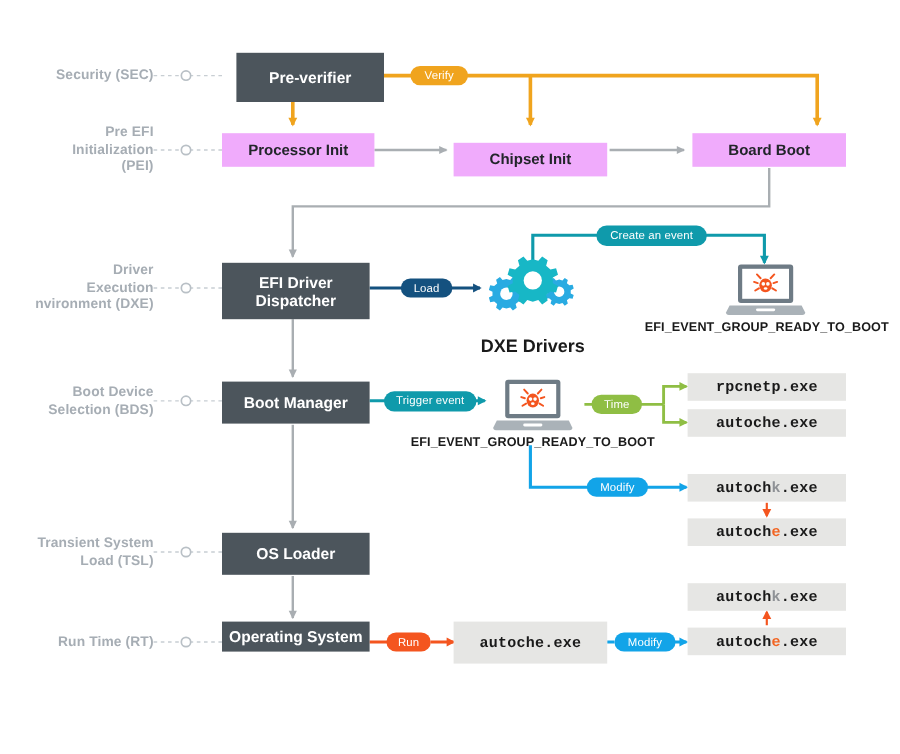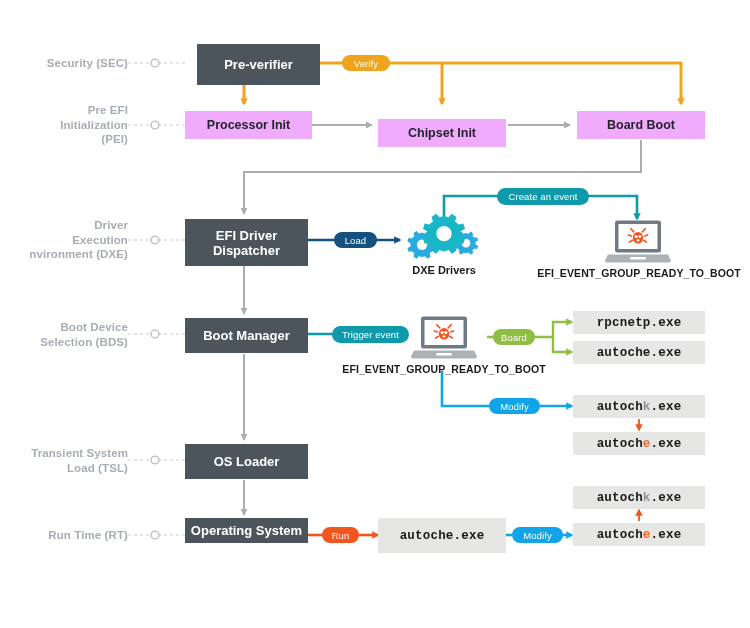--- a/index.html
+++ b/index.html
@@ -90,21 +90,21 @@
   .pill-run{background:#f4551f;}
 
   
   .caption{
     position:absolute;
     text-align:center;
     color:#1a1a1a;
     font-weight:700;
     white-space:nowrap;
   }
-  .cap-dxe{font-size:11px;}
+  .cap-dxe{font-size:15px;margin-top:16px;}
   .cap-evt{font-size:10.5px;letter-spacing:.1px;}
 
   
   .icon-wrap{position:absolute;}
 </style>
 </head>
 <body>
 
 <div id="stage">
 
@@ -271,23 +271,23 @@
   <div class="box box-file" style="left:378px; top:518px; width:128px; height:35px;">
     <span>autoche.exe</span>
   </div>
 
   <div class="pill pill-verify" style="left:342px; top:55px; width:48px; height:16px;">Verify</div>
 
   <div class="pill pill-load" style="left:334px; top:232px; width:43px; height:16px;">Load</div>
 
   <div class="pill pill-create" style="left:497px; top:188px; width:92px; height:17px;">Create an event</div>
 
-  <div class="pill pill-trigger" style="left:320px; top:326px; width:77px; height:17px;margin-left:12px;">Trigger event</div>
-
-  <div class="pill pill-drop" style="left:493px; top:329px; width:42px; height:16px;">Board</div>
+  <div class="pill pill-trigger" style="left:320px; top:326px; width:77px; height:17px;">Trigger event</div>
+
+  <div class="pill pill-drop" style="left:493px; top:329px; width:42px; height:16px;">Time</div>
 
   <div class="pill pill-modify" style="left:489px; top:398px; width:51px; height:16px;">Modify</div>
 
   <div class="pill pill-modify" style="left:512px; top:527px; width:51px; height:16px;">Modify</div>
 
   <div class="pill pill-run" style="left:322px; top:527px; width:37px; height:16px;">Run</div>
 
   <div class="icon-wrap" style="left:404px; top:213px; width:80px; height:52px;">
     <svg viewBox="0 0 80 52" width="80" height="52" xmlns="http://www.w3.org/2000/svg">
 

